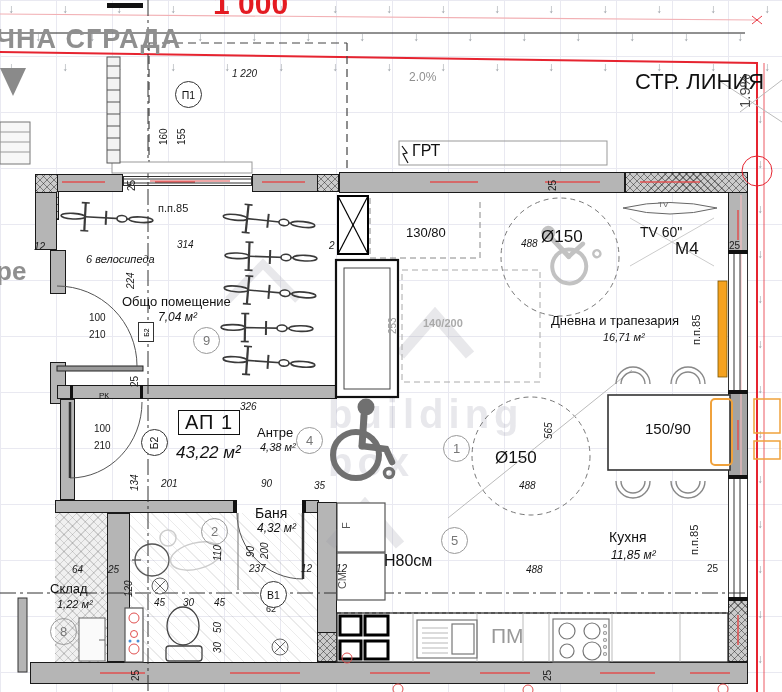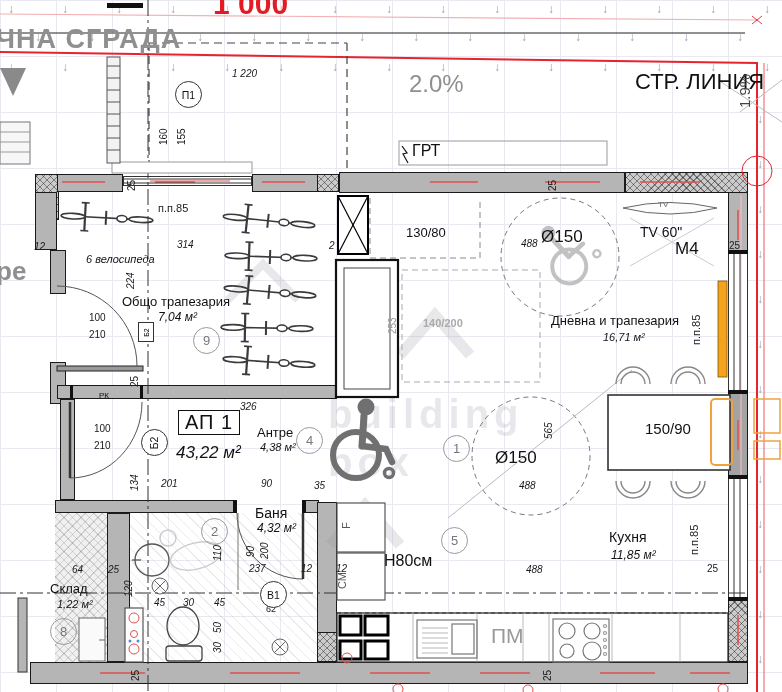--- a/index.html
+++ b/index.html
@@ -394,26 +394,26 @@
       <circle cx="585" cy="283" r="3.5" stroke-width="2.5"></circle>
     </g>
 
     <rect x="399" y="141" width="208" height="24" fill="none" stroke="#999" stroke-width="1"></rect>
     <path d="M402,146 L407,153 L403,154 L408,163" fill="none" stroke="#111" stroke-width="1.2"></path>
   </svg>
 
   <div class="txt bold" style="left:213px;top:-13px;font-size:30px;color:#e41b22">1 000</div>
   <div class="txt bold gray" style="left:-4px;top:24px;font-size:27px;letter-spacing:1px">ЧНА СГРАДА</div>
   <div class="txt bold gray" style="left:-4px;top:256px;font-size:26px">ре</div>
-  <div class="txt gray" style="left:409px;top:70px;font-size:24px">2.0%</div>
+  <div class="txt gray" style="left:409px;top:70px;font-size:12px">2.0%</div>
   <div class="txt" style="left:635px;top:69px;font-size:22px;font-weight:400">СТР. ЛИНИЯ</div>
   <div class="txt rot" style="left:753px;top:91px;font-size:15px;color:#444">1.9%</div>
   <div class="txt" style="left:412px;top:142px;font-size:16px">ГРТ</div>
 
-  <div class="txt" style="left:122px;top:294px;font-size:13px">Общо трапезария</div>
+  <div class="txt" style="left:122px;top:294px;font-size:13px">Общо помещение</div>
   <div class="txt it" style="left:158px;top:310px;font-size:12px">7,04 м²</div>
   <div class="txt it" style="left:86px;top:253px;font-size:11px">6 велосипеда</div>
   <div class="txt" style="left:257px;top:425px;font-size:13px">Антре</div>
   <div class="txt it" style="left:260px;top:441px;font-size:11px">4,38 м²</div>
   <div class="txt" style="left:255px;top:505px;font-size:14px">Баня</div>
   <div class="txt it" style="left:257px;top:521px;font-size:12px">4,32 м²</div>
   <div class="txt" style="left:50px;top:581px;font-size:13px">Склад</div>
   <div class="txt it" style="left:57px;top:598px;font-size:11px">1,22 м²</div>
   <div class="txt" style="left:609px;top:529px;font-size:14px">Кухня</div>
   <div class="txt it" style="left:611px;top:548px;font-size:12px">11,85 м²</div>

